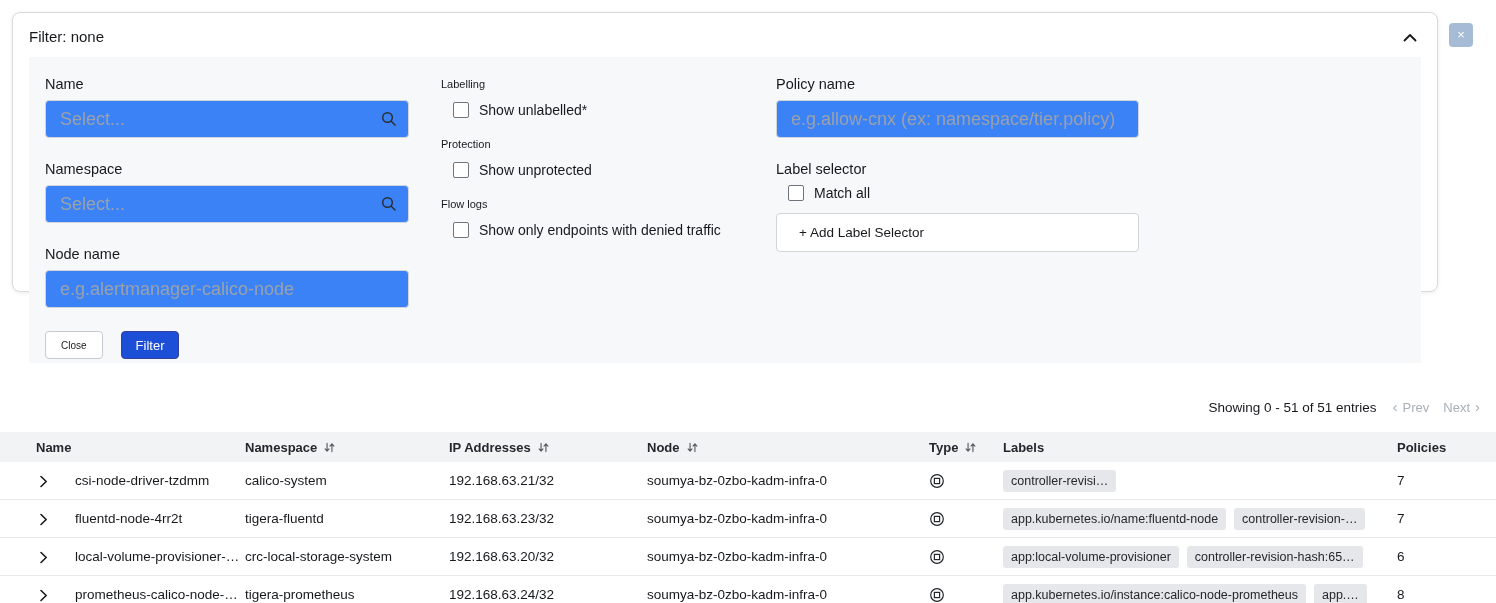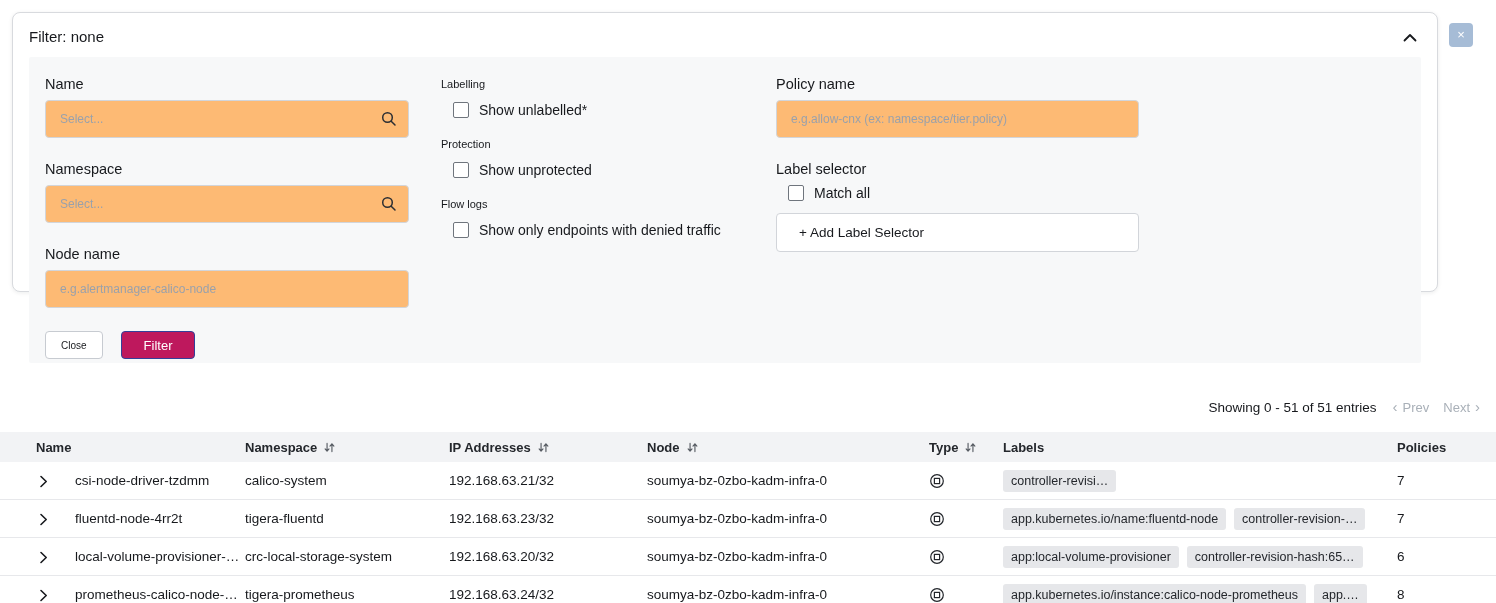--- a/index.html
+++ b/index.html
@@ -17,41 +17,41 @@
   .panel-body { position:absolute; left:16px; top:44px; width:1392px; height:306px;
     background:#f7f8f9; border-radius:2px; }
 
   .fcol1 { position:absolute; left:16px; top:18px; width:364px; }
   .fcol2 { position:absolute; left:412px; top:18px; width:330px; }
   .fcol3 { position:absolute; left:747px; top:18px; width:363px; }
 
   .field-label { font-size:14.5px; line-height:18px; margin:0 0 7px 0; color:#17191d; }
   .select-wrap { position:relative; margin-bottom:22px; }
   .text-input { width:100%; height:38px; border:1px solid #d2d5da; border-radius:4px;
-    background:#fdba74; padding:0 34px 0 14px; font-size:12px; color:#17191d;
+    background:#3b82f6; padding:0 34px 0 14px; font-size:18px; color:#17191d;
     font-family:"Liberation Sans","DejaVu Sans",sans-serif; outline:none; }
   .text-input.plain { padding-right:14px; }
   .text-input::placeholder { color:#9aa1ab; opacity:1; }
   .search-ic { position:absolute; right:12px; top:11px; }
 
   .group-heading { font-size:11px; line-height:18px; margin:0 0 9px 0; color:#17191d; }
   .cb-row { display:flex; align-items:center; gap:10px; margin:0 0 17px 0; font-size:14px;padding-left:12px; }
   .cb { width:16px; height:16px; border:1px solid #6f757d; border-radius:2px; background:#fff;
     flex:0 0 16px; cursor:pointer; }
   .cb-label { font-size:14px; color:#17191d; }
 
   .add-selector-btn { width:363px; height:39px; background:#fff; border:1px solid #d2d5da;
     border-radius:4px; text-align:left; padding:0 0 0 22px; font-size:13.5px; color:#17191d;
     font-family:"Liberation Sans","DejaVu Sans",sans-serif; cursor:pointer; }
 
   .btn-row { display:flex; align-items:center; gap:18px; margin-top:23px; }
   .btn-close { height:28px; padding:0 15px; background:#fff; border:1px solid #c7cbd1;
     border-radius:4px; font-size:10px; color:#17191d; cursor:pointer;
     font-family:"Liberation Sans","DejaVu Sans",sans-serif; }
-  .btn-filter { height:28px; padding:0 22px; background:#be185d; border:1px solid #32409a;
+  .btn-filter { height:28px; padding:0 14px; background:#1d4ed8; border:1px solid #32409a;
     border-radius:4px; font-size:13px; color:#ffffff; cursor:pointer;
     font-family:"Liberation Sans","DejaVu Sans",sans-serif; }
 
   .dismiss-btn { position:absolute; left:1449px; top:23px; width:24px; height:24px;
     background:#a6bcd6; border:none; border-radius:4px; color:#ffffff; font-size:13px;
     line-height:24px; text-align:center; cursor:pointer; padding:0; }
 
   
   .pagination { position:absolute; top:396px; left:0; width:1480px; height:22px;
     display:flex; justify-content:flex-end; align-items:center; gap:16px; font-size:13.5px; }

